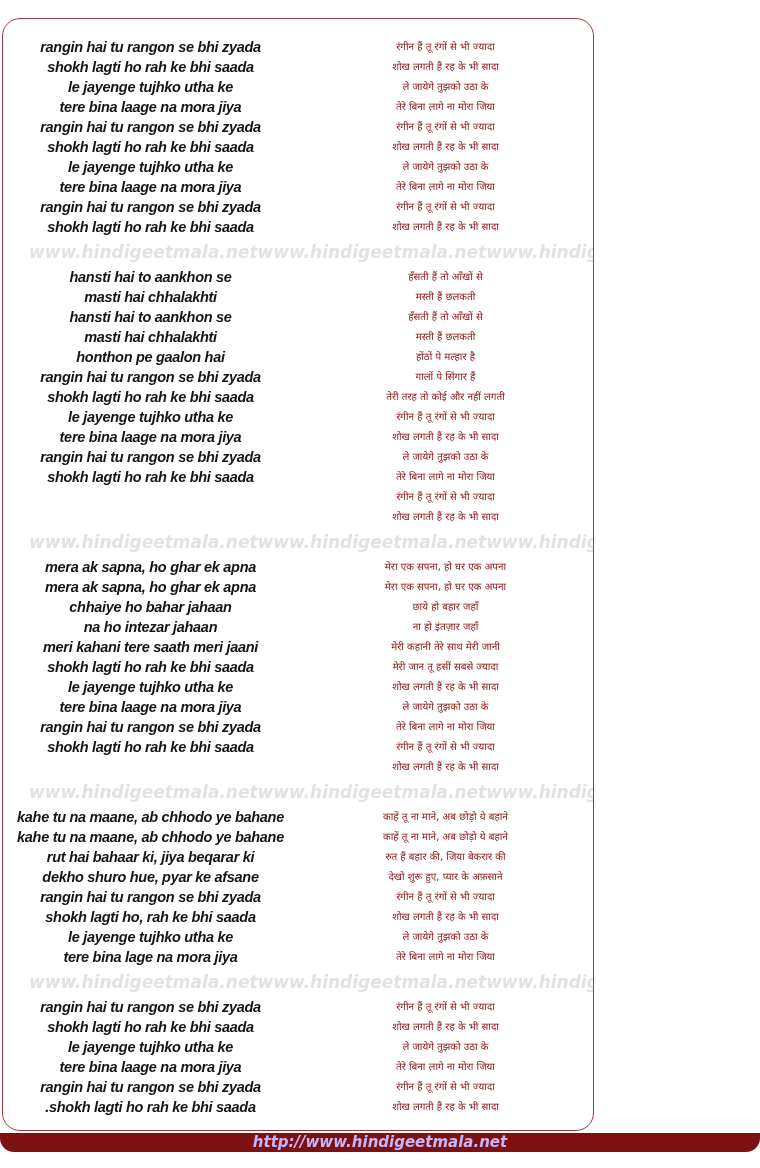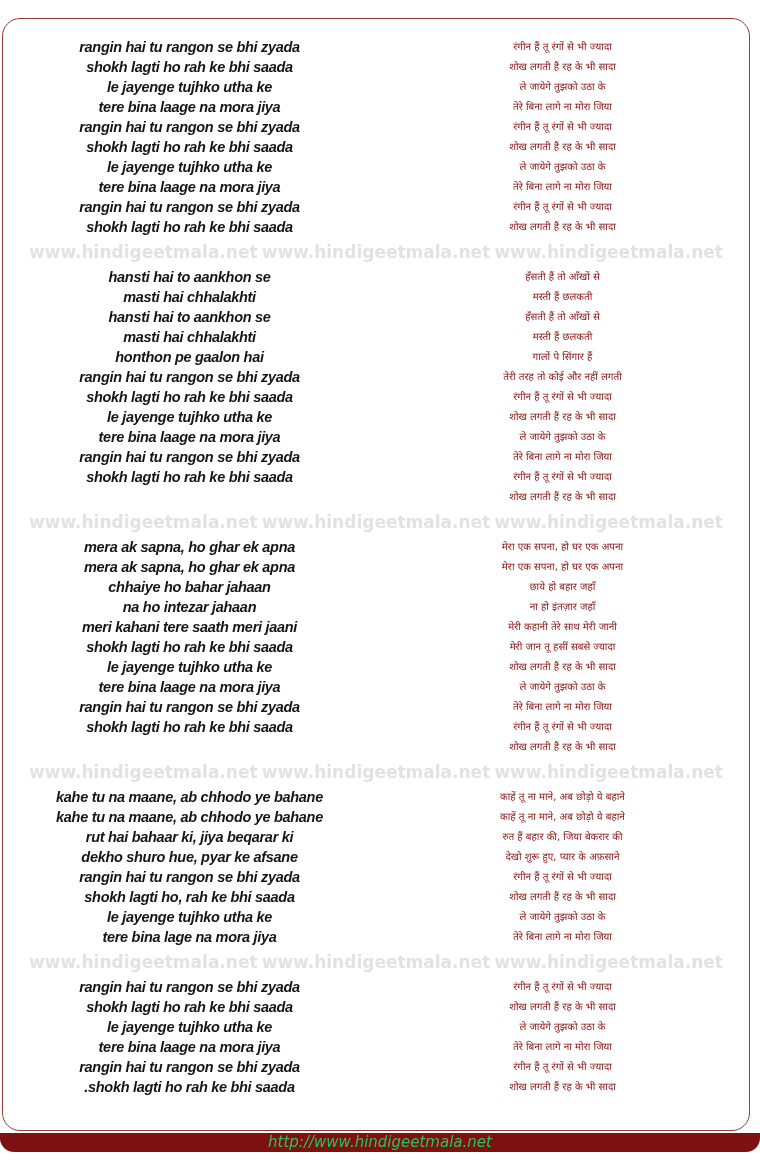--- a/index.html
+++ b/index.html
@@ -1,21 +1,21 @@
 <!DOCTYPE html>
 <html><head>
 <meta charset="utf-8">
 <style>
   html,body{margin:0;padding:0;background:#ffffff;}
   body{
     width:760px;height:1168px;overflow:hidden;position:relative;
     font-family:"Liberation Sans", sans-serif;
   }
   .content-box{
-    position:absolute;left:2px;top:18px;width:748px;height:1113px;
+    position:absolute;left:2px;top:18px;width:592px;height:1113px;
     border:1px solid #9a3a3a;border-radius:18px;overflow:hidden;
     background:#ffffff;box-sizing:border-box;padding-top:18px;
   }
   .verse{display:flex;width:100%;}
   .verse .col{width:50%;text-align:center;}
   .verse .line{height:20px;line-height:20px;white-space:nowrap;}
   .col.en .line{
     font-family:"Liberation Sans", sans-serif;
     font-weight:bold;font-style:italic;font-size:14.5px;
     letter-spacing:-0.3px;color:#151515;
@@ -23,29 +23,29 @@
   .col.hi .line{
     font-family:"DejaVu Sans", sans-serif;
     font-size:10px;color:#8b1414;
   }
   .wmrow{
     display:flex;justify-content:space-between;align-items:center;
     padding:0 26px;height:21px;margin:4px 0 5px 0;
   }
   .wmrow span{
     font-family:"DejaVu Sans", sans-serif;
-    font-weight:bold;font-size:17px;
+    font-weight:bold;font-style:italic;font-size:17px;
     color:#e2e2e2;white-space:nowrap;
   }
   .footer-bar{
     position:absolute;left:0;top:1133px;width:760px;height:19px;
     background:#7d1111;border-radius:0 0 14px 14px;
-    color:#22c55e;text-align:center;line-height:19px;
+    color:#c4b5fd;text-align:center;line-height:19px;
     font-family:"DejaVu Sans", sans-serif;
-    font-weight:normal;font-style:italic;font-size:15px;
+    font-weight:bold;font-style:italic;font-size:15px;
   }
 </style>
 </head>
 <body>
 
 <div class="content-box">
   <div>
       <div class="verse">
         <div class="col en">
           <div class="line">rangin hai tu rangon se bhi zyada</div>
@@ -89,20 +89,21 @@
           <div class="line">le jayenge tujhko utha ke</div>
           <div class="line">tere bina laage na mora jiya</div>
           <div class="line">rangin hai tu rangon se bhi zyada</div>
           <div class="line">shokh lagti ho rah ke bhi saada</div>
         </div>
         <div class="col hi">
           <div class="line">हँसती हैं तो आँखों से</div>
           <div class="line">मस्ती हैं छलकती</div>
           <div class="line">हँसती हैं तो आँखों से</div>
           <div class="line">मस्ती हैं छलकती</div>
+          <div class="line">होंठों पे मल्हार है</div>
           <div class="line">गालों पे सिंगार हैं</div>
           <div class="line">तेरी तरह तो कोई और नहीं लगती</div>
           <div class="line">रंगीन हैं तू रंगों से भी ज्यादा</div>
           <div class="line">शोख लगती हैं रह के भी सादा</div>
           <div class="line">ले जायेगे तुझको उठा के</div>
           <div class="line">तेरे बिना लागे ना मोरा जिया</div>
           <div class="line">रंगीन हैं तू रंगों से भी ज्यादा</div>
           <div class="line">शोख लगती हैं रह के भी सादा</div>
         </div>
       </div>

